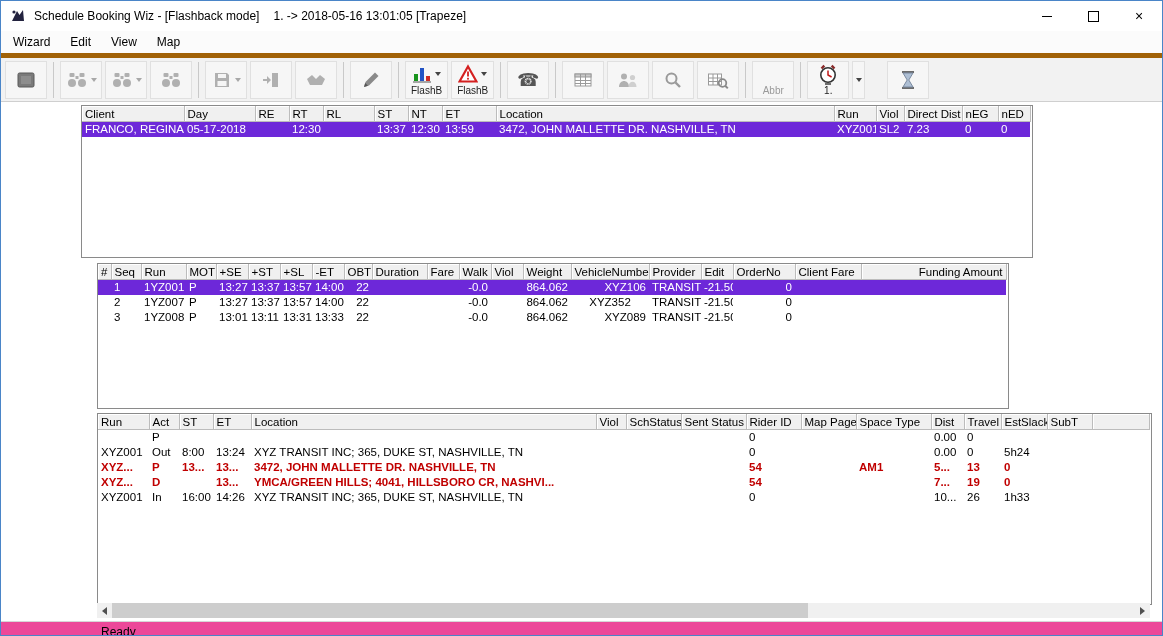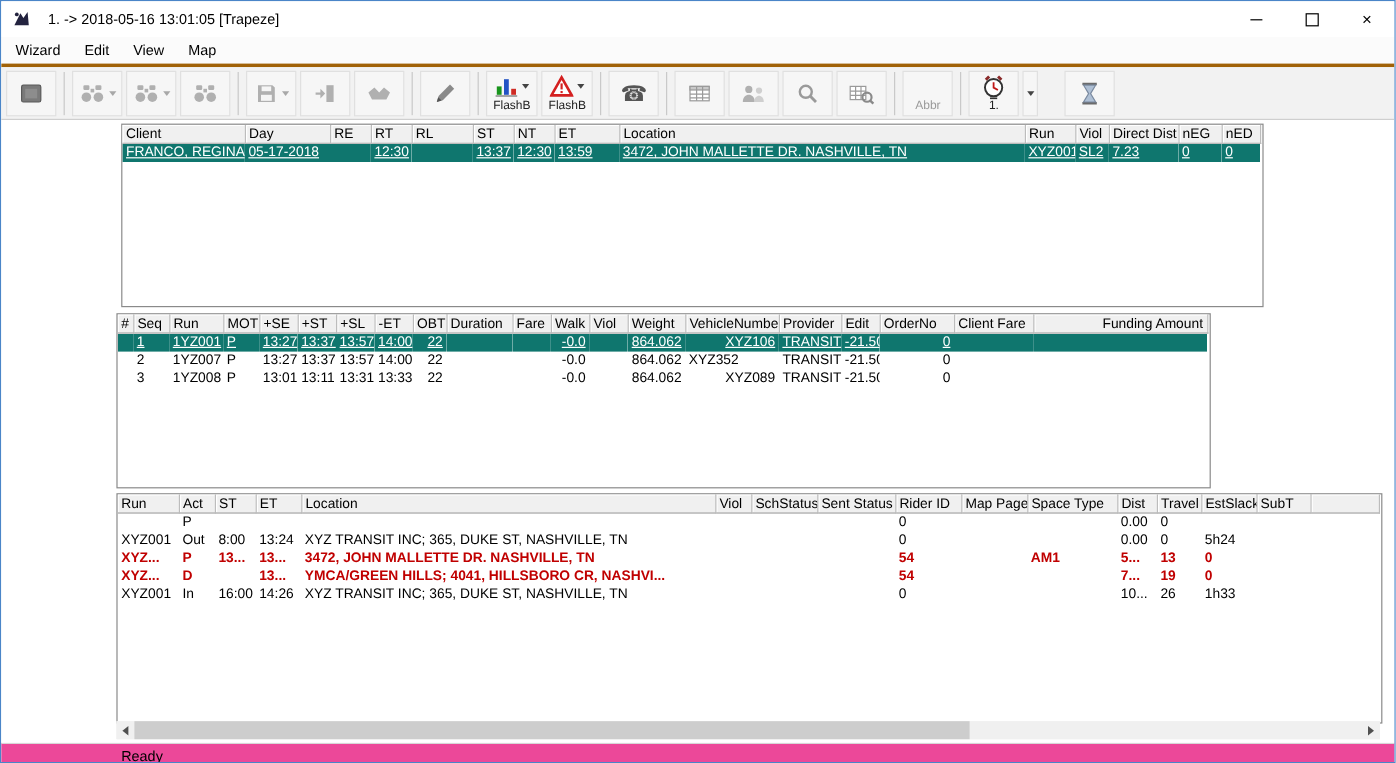--- a/index.html
+++ b/index.html
@@ -12,48 +12,48 @@
   .titlebar{height:30px;background:#fff;display:flex;align-items:center;position:relative;}
   .app-icon{margin-left:9px;display:flex;align-items:center;}
   .title{margin-left:8px;white-space:pre;font-size:12px;}
   .title2{margin-left:14px;}
   .caption-buttons{position:absolute;right:0;top:0;height:30px;display:flex;}
   .cap-btn{width:46px;height:30px;display:flex;align-items:center;justify-content:center;cursor:default;}
   .min-glyph{display:block;width:10px;height:1px;background:#000;}
   .max-glyph{display:block;width:9px;height:9px;border:1px solid #000;}
   .close-glyph{font-size:14px;line-height:14px;}
   
-  .menubar{height:22px;background:#fbfbfb;display:flex;align-items:center;border-bottom:3px solid #a16207;}
+  .menubar{height:22px;background:#fbfbfb;display:flex;align-items:center;border-bottom:5px solid #a16207;}
   .menu-item{padding:3px 10px;cursor:default;}
   .menu-item:first-child{margin-left:2px;}
   
   .toolbar{height:43px;background:#f2f2f2;border-bottom:1px solid #cfcfcf;display:flex;align-items:center;padding:0 4px;gap:3px;}
   .tbtn{min-width:42px;height:38px;border:1px solid #e0e0e0;background:#f6f6f6;display:flex;align-items:center;justify-content:center;gap:3px;box-sizing:border-box;cursor:default;}
   .tbtn.labeled{flex-direction:column;gap:0;padding:2px 5px;}
   .irow{display:flex;align-items:center;gap:3px;height:22px;}
   .tlabel{font-size:10px;line-height:11px;color:#222;}
   .dis .tlabel{color:#9a9a9a;}
   .tsep{width:1px;height:36px;background:#c9c9c9;margin:0 3px;}
   .tgap{width:16px;}
   .dd{width:0;height:0;border-left:3.5px solid transparent;border-right:3.5px solid transparent;border-top:4px solid #444;}
   .dis .dd{border-top-color:#a8a8a8;}
   .ddonly{min-width:13px;width:13px;}
   .glyph{font-size:18px;color:#555;line-height:18px;}
   
   .client{position:relative;height:519px;background:#fff;}
   .pane{position:absolute;background:#fff;border:1px solid #8a8a8a;overflow:hidden;}
-  .pane-bookings{left:100px;top:3px;width:950px;height:151px;}
+  .pane-bookings{left:80px;top:3px;width:950px;height:151px;}
   .pane-solutions{left:96px;top:161px;width:910px;height:144px;}
   .pane-itinerary{left:96px;top:311px;width:1053px;height:190px;}
   table{border-collapse:collapse;table-layout:fixed;font-size:11.5px;}
   th{background:#f0f0f0;font-weight:normal;text-align:left;padding:0 3px;height:15px;
      border-right:1px solid #bcbcbc;border-bottom:1px solid #bcbcbc;
      box-shadow:inset 1px 1px 0 #fff;white-space:nowrap;overflow:hidden;}
   td{padding:0 3px;height:15px;line-height:15px;white-space:nowrap;overflow:hidden;}
-  tr.selected td{background:#0f766e;color:#fff;text-decoration:underline;}
+  tr.selected td{background:#6d28d9;color:#fff;}
   tr.alert td{color:#c00000;font-weight:bold;}
   
   .hscroll{position:absolute;left:96px;top:501px;width:1053px;height:15px;background:#f0f0f0;display:flex;}
   .sb-arrow{width:15px;height:15px;background:#f0f0f0;display:flex;align-items:center;justify-content:center;}
   .tri-left{width:0;height:0;border-top:4px solid transparent;border-bottom:4px solid transparent;border-right:5px solid #505050;}
   .tri-right{width:0;height:0;border-top:4px solid transparent;border-bottom:4px solid transparent;border-left:5px solid #505050;}
   .sb-track{position:relative;flex:1;height:15px;background:#f0f0f0;}
   .sb-thumb{position:absolute;left:0;top:0;width:696px;height:15px;background:#cdcdcd;}
   
   .statusbar{height:19px;background:#ec4899;border-top:1px solid #d7d7d7;display:flex;align-items:center;}
@@ -62,20 +62,21 @@
 </head>
 <body>
 
 <div class="titlebar">
   <span class="app-icon">
     <svg width="16" height="16" viewBox="0 0 16 16">
         <path d="M2 13L7 3l2.5 4L13 2l1 11z" fill="#23233f"></path>
         <circle cx="4" cy="4" r="1.6" fill="#23233f"></circle>
       </svg>
   </span>
+  <span class="title">Schedule Booking Wiz - [Flashback mode]</span>
   <span class="title title2">1. -&gt; 2018-05-16 13:01:05 [Trapeze]</span>
   <div class="caption-buttons">
     <div class="cap-btn">
         <span class="min-glyph"></span>
       </div>
     <div class="cap-btn">
         <span class="max-glyph"></span>
       </div>
     <div class="cap-btn">
         <span class="close-glyph">×</span>
@@ -389,21 +390,21 @@
             <td>13:27</td>
             <td>13:37</td>
             <td>13:57</td>
             <td>14:00</td>
             <td style="text-align: right;">22</td>
             <td></td>
             <td></td>
             <td style="text-align: right;">-0.0</td>
             <td></td>
             <td style="text-align: right;">864.062</td>
-            <td style="text-align: left;">XYZ352</td>
+            <td style="text-align: center;">XYZ352</td>
             <td>TRANSIT</td>
             <td>-21.50</td>
             <td style="text-align: right;">0</td>
             <td></td>
             <td></td>
           </tr>
           <tr>
             <td></td>
             <td>3</td>
             <td>1YZ008</td>

